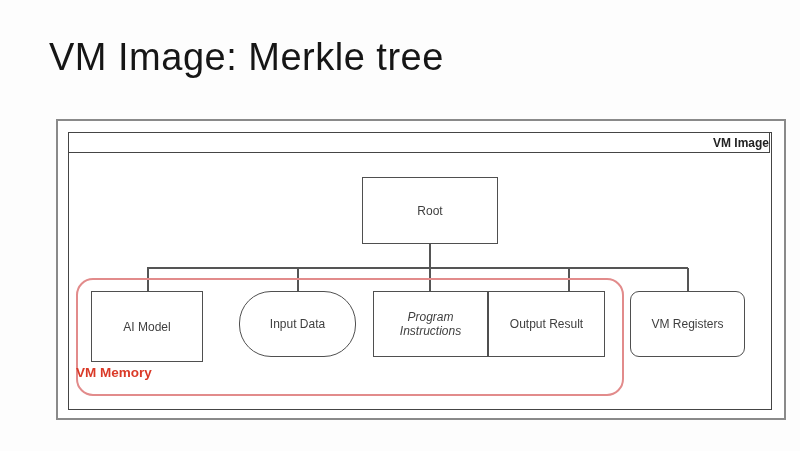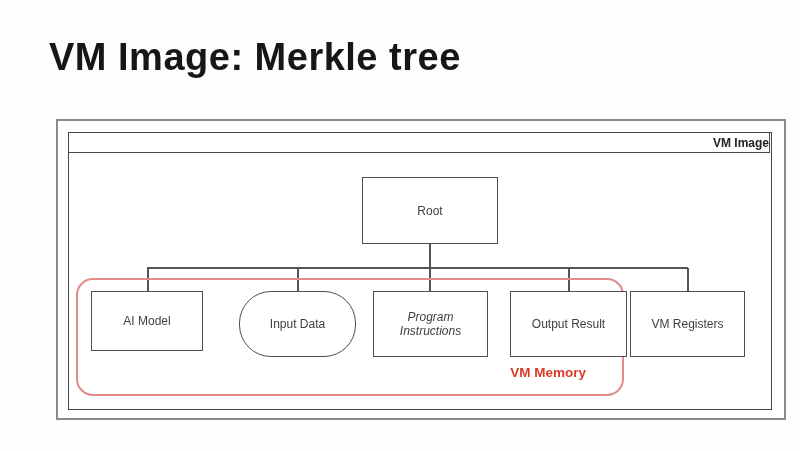--- a/index.html
+++ b/index.html
@@ -14,21 +14,21 @@
     --background:#fdfdfd;
   }
   html,body{margin:0;padding:0;}
   body{
     width:800px;height:451px;position:relative;overflow:hidden;
     background:var(--background);
     font-family:"Liberation Sans", sans-serif;
   }
   .slide-title{
     position:absolute;left:49px;top:36px;margin:0;
-    font-size:38px;font-weight:700;letter-spacing:.5px;
+    font-size:38px;font-weight:400;letter-spacing:.5px;
     color:var(--title-text);white-space:nowrap;
   }
   .outer-frame{
     position:absolute;left:56px;top:119px;width:726px;height:297px;
     border:2px solid var(--outer-border);background:#ffffff;
   }
   .inner-frame{
     position:absolute;left:68px;top:132px;width:702px;height:276px;
     border:1.5px solid var(--inner-border);background:#ffffff;
   }
@@ -39,42 +39,42 @@
     font-size:12px;font-weight:700;color:#222222;
   }
   .node{
     position:absolute;background:#ffffff;
     border:1.5px solid var(--box-border);box-sizing:border-box;
     display:flex;align-items:center;justify-content:center;text-align:center;
     font-size:12px;line-height:14px;color:var(--box-text);
     padding:2px 16px;
   }
   .node-root{left:362px;top:177px;width:136px;height:67px;}
-  .node-0{left:91px; top:291px;width:112px;height:60px;}
+  .node-0{left:91px; top:291px;width:112px;height:71px;}
   .node-1{left:239px;top:291px;width:117px;height:66px;border-radius:32px;}
   .node-2{left:373px;top:291px;width:115px;height:66px;font-style:italic;}
-  .node-3{left:510px;top:291px;width:117px;height:66px;}
-  .node-4{left:630px;top:291px;width:115px;height:66px;}
+  .node-3{left:488px;top:291px;width:117px;height:66px;}
+  .node-4{left:630px;top:291px;width:115px;height:66px;border-radius:9px;}
   .wire{position:absolute;background:var(--connector);}
   .wire-root-stem{left:429px;top:244px;width:1.5px;height:24px;}
   .wire-bus{left:147px;top:267px;width:541px;height:1.5px;}
   .wire-drop{top:268px;width:1.5px;height:23px;}
   .wire-drop-0{left:147px;}
   .wire-drop-1{left:297px;}
   .wire-drop-2{left:429px;}
   .wire-drop-3{left:568px;}
   .wire-drop-4{left:687px;}
   .memory-outline{
     position:absolute;left:76px;top:278px;width:548px;height:118px;
     border:2px solid var(--memory-outline);border-radius:17px;
     box-sizing:border-box;background:transparent;
   }
   .memory-label{
     position:absolute;left:76px;top:365px;width:510px;
-    text-align:right;font-size:13.5px;font-weight:700;
+    text-align:left;font-size:13.5px;font-weight:700;
     color:var(--memory-label);
   }
 </style>
 </head>
 <body>
 
 <h1 class="slide-title">VM Image: Merkle tree</h1>
 
 <div class="outer-frame"></div>
 <div class="inner-frame"></div>

